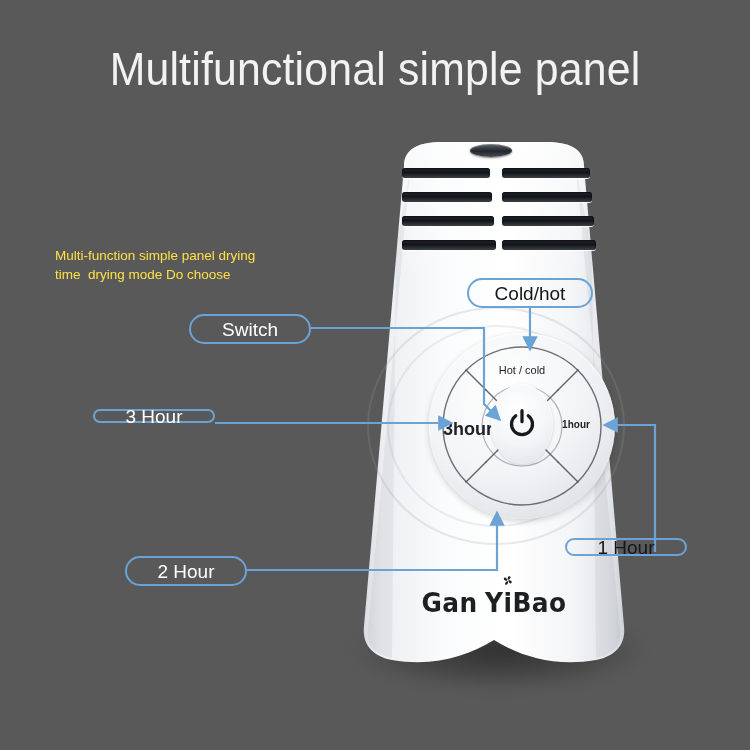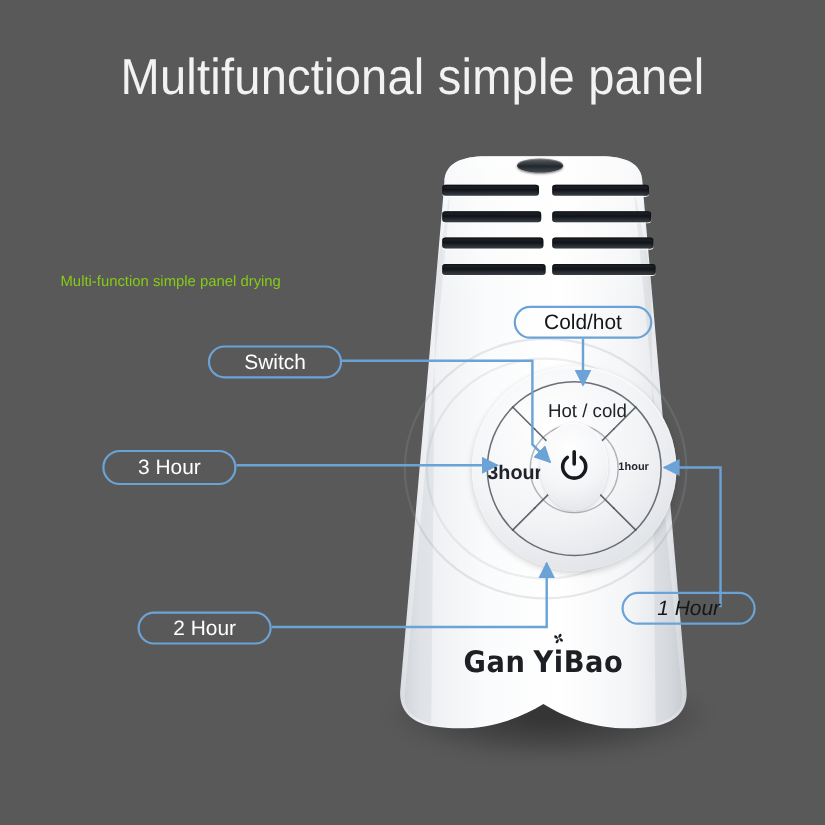--- a/index.html
+++ b/index.html
@@ -14,21 +14,21 @@
   #title{
     position:absolute;left:0;top:40px;width:750px;text-align:center;
     color:#f2f2f2;font-size:46px;line-height:58px;letter-spacing:.2px;
     transform:scaleX(.93);transform-origin:50% 50%;
     font-weight:400;white-space:nowrap;
   }
 
   
   #desc{
     position:absolute;left:55px;top:246px;width:260px;
-    color:#84cc16;font-size:13.5px;line-height:19px;
+    color:#fde047;font-size:13.5px;line-height:19px;
   }
   #desc div{white-space:pre;}
 
   
   #product{position:absolute;left:324px;top:140px;width:340px;height:545px;}
   .pshadow{
     position:absolute;left:30px;top:470px;width:290px;height:80px;
     background:radial-gradient(ellipse at 50% 50%, rgba(0,0,0,.45) 0%, rgba(0,0,0,.20) 45%, rgba(0,0,0,0) 72%);
     filter:blur(6px);
   }
@@ -55,21 +55,21 @@
   #dial{position:absolute;left:429px;top:333px;width:186px;height:186px;}
   .dial-outer{
     position:absolute;left:0;top:0;width:186px;height:186px;border-radius:50%;
     background:radial-gradient(circle at 38% 30%, #ffffff 0%, #f3f4f6 48%, #dfe2e6 82%, #cdd1d6 100%);
     box-shadow:0 2px 6px rgba(0,0,0,.18), inset 0 1px 2px rgba(255,255,255,.9);
   }
   .wedge{
     position:absolute;color:#20242a;font-size:13px;white-space:nowrap;
     text-align:center;font-weight:400;
   }
-  .w-top{left:12px;top:31px;width:186px;font-size:17px;}
+  .w-top{left:0;top:31px;width:186px;font-size:11px;}
   .w-right{right:8px;top:86px;width:62px;font-size:10px;font-weight:700;}
   .w-bottom{left:0;bottom:26px;width:186px;font-size:13.5px;font-weight:700;}
   .w-left{left:8px;top:86px;width:62px;font-size:18px;font-weight:700;}
 
   .power{
     position:absolute;left:62px;top:51px;width:62px;height:80px;border-radius:50%;
     background:radial-gradient(circle at 42% 32%, #ffffff 0%, #f4f5f7 52%, #e3e6ea 88%, #d5d9de 100%);
     box-shadow:inset 0 1px 2px rgba(255,255,255,.95), 0 1px 3px rgba(0,0,0,.16);
     display:flex;align-items:center;justify-content:center;
   }
@@ -100,20 +100,21 @@
 </style>
 </head>
 <body>
 
 <div id="stage">
 
   <div id="title">Multifunctional simple panel</div>
 
   <div id="desc">
     <div>Multi-function simple panel drying</div>
+    <div>time  drying mode Do choose</div>
   </div>
 
   <div id="product">
     <div class="pshadow"></div>
 
     <div class="body">
       <svg width="340" height="545" viewBox="0 0 340 545">
         <defs>
           <linearGradient id="bodyG" x1="0" y1="0" x2="1" y2="0">
             <stop offset="0" stop-color="#d9dde1"></stop>
@@ -242,25 +243,25 @@
   </svg>
 
   <div class="pill dark" style="left:467px;top:278px;width:126px;height:30px;">
     <span>Cold/hot</span>
   </div>
 
   <div class="pill light" style="left:189px;top:314px;width:122px;height:30px;">
     <span>Switch</span>
   </div>
 
-  <div class="pill light" style="left:93px;top:409px;width:122px;height:32px;">
+  <div class="pill light" style="left:93px;top:409px;width:122px;height:14px;">
     <span>3 Hour</span>
   </div>
 
   <div class="pill light" style="left:125px;top:556px;width:122px;height:30px;justify-content:center;">
     <span>2 Hour</span>
   </div>
 
-  <div class="pill dark" style="left:565px;top:538px;width:122px;height:30px;font-style:italic;">
+  <div class="pill dark" style="left:565px;top:538px;width:122px;height:18px;">
     <span>1 Hour</span>
   </div>
 
 </div>
 
 </body></html>

